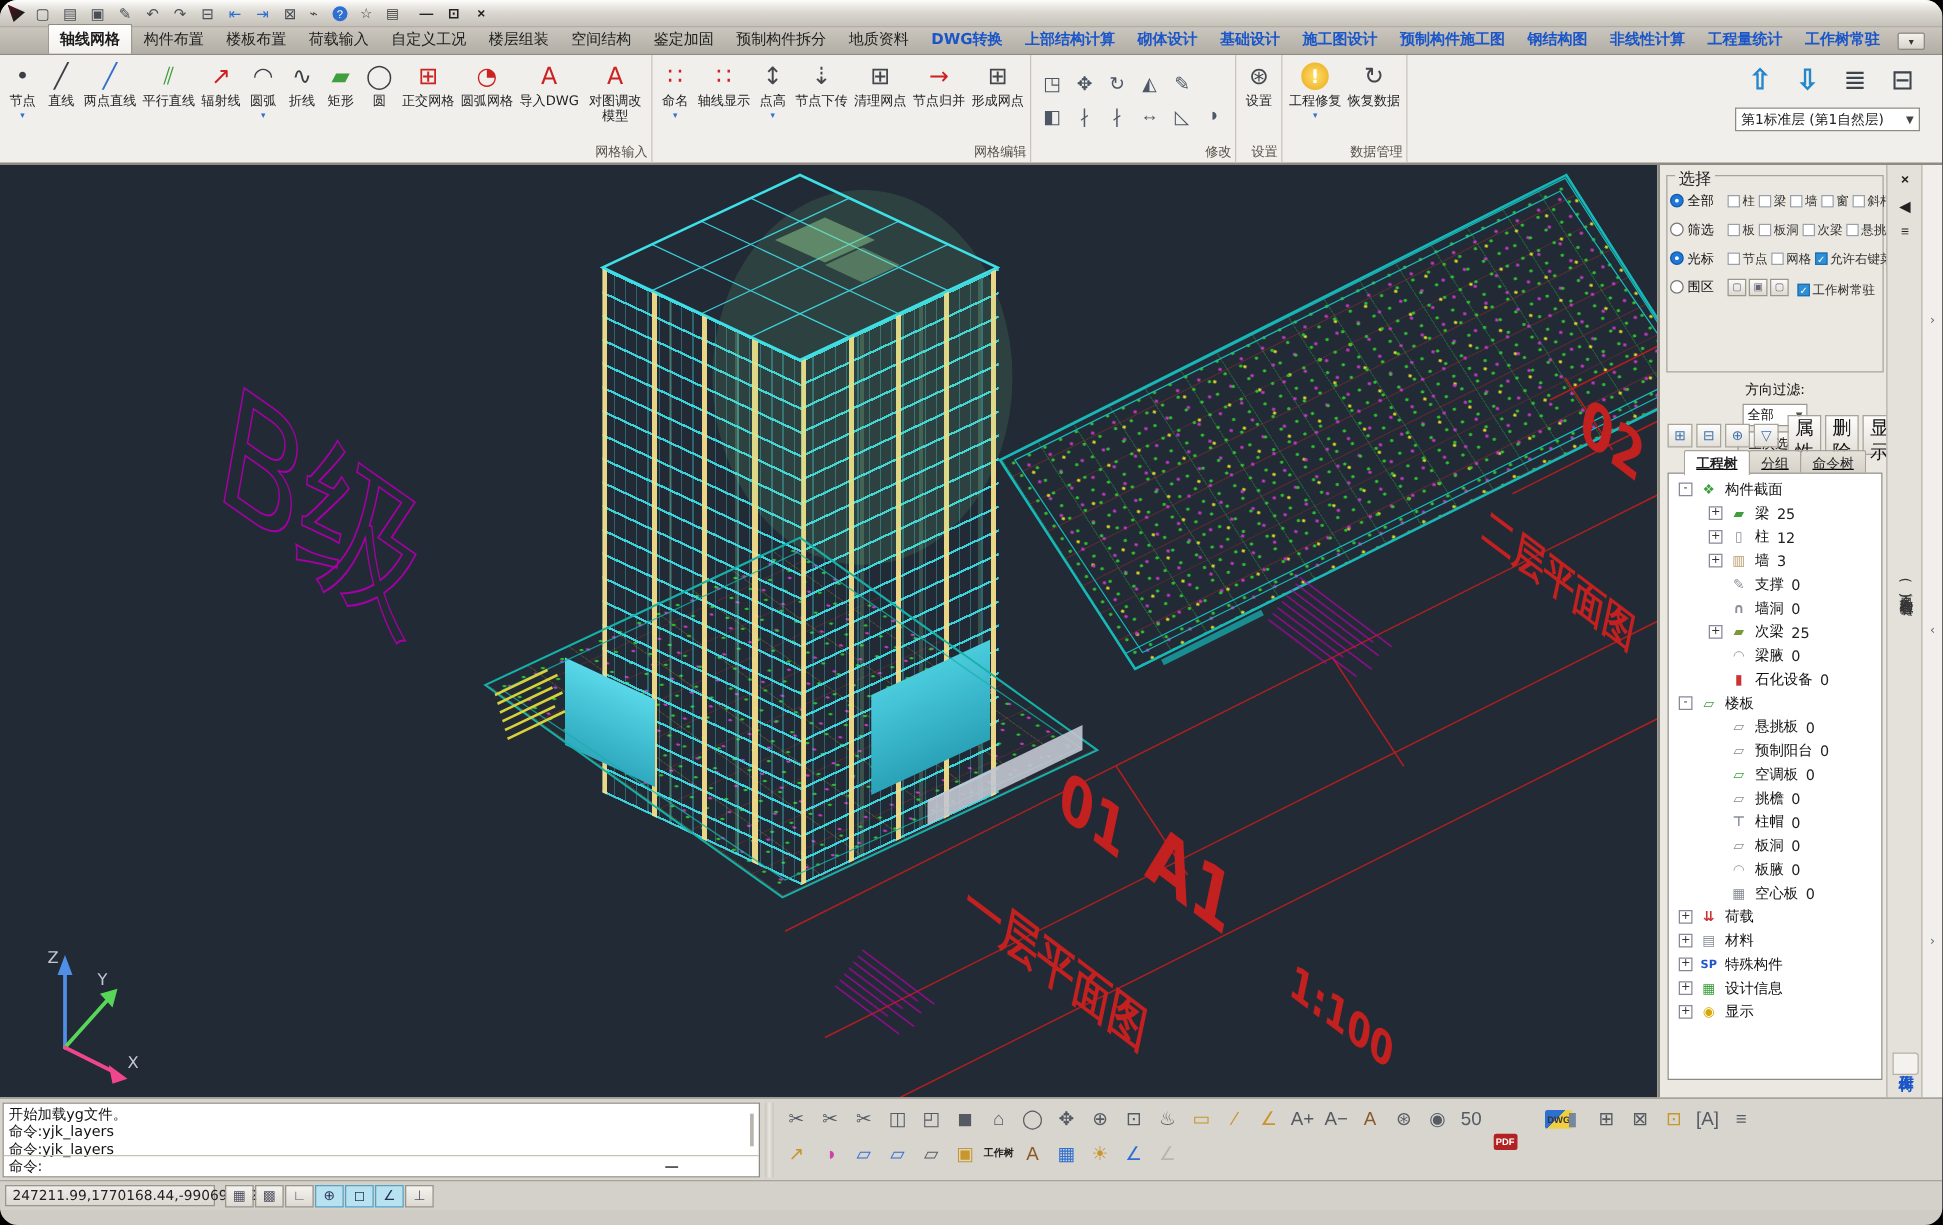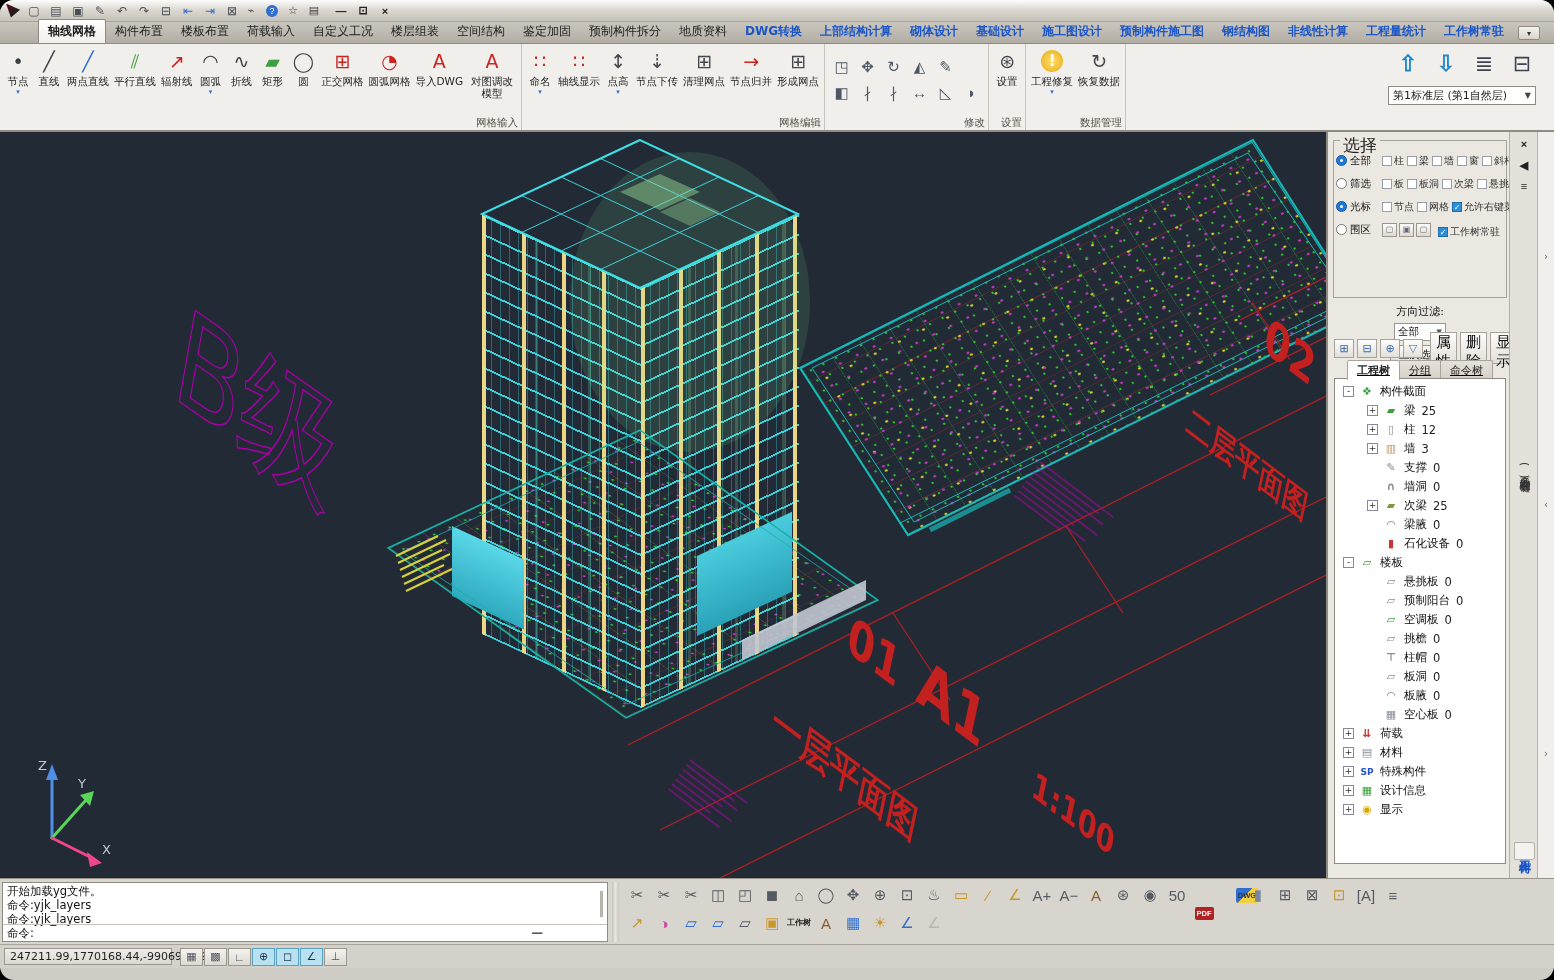--- a/index.html
+++ b/index.html
@@ -104,21 +104,21 @@
   .pod1{position:absolute;left:452px;top:394px;width:72px;height:70px;transform:skewY(25deg);
     transform-origin:0 0;background:linear-gradient(180deg,#58d8e8,#2fa9bf);}
   .pod2{position:absolute;left:697px;top:424px;width:95px;height:80px;transform:skewY(-25deg);
     transform-origin:0 0;background:linear-gradient(180deg,#4accdd,#2aa2b8);}
   .ovl{position:absolute;left:0;top:0;width:1326px;height:746px;}
   
   .panel{position:absolute;right:0;top:132px;width:228px;height:746px;background:#ebe8e1;
     border-left:2px solid #8f8b83;box-sizing:border-box;}
   .pcontent{position:absolute;left:0;top:0;width:184px;height:100%;}
   .selbox{position:absolute;left:5px;top:8px;width:172px;height:156px;border:1px solid #a8a49c;}
-  .selttl{position:absolute;left:6px;top:-7px;background:#ebe8e1;padding:0 3px;font-size:17px;color:#222;}
+  .selttl{position:absolute;left:6px;top:-7px;background:#ebe8e1;padding:0 3px;font-size:13px;color:#222;}
   .selgrid{position:absolute;left:2px;top:8px;right:2px;}
   .radiocol{display:flex;flex-direction:column;}
   .rd{display:flex;align-items:center;gap:3px;font-size:10.5px;height:23px;color:#111;}
   .dot{width:11px;height:11px;border-radius:50%;border:1px solid #777;background:#fff;box-sizing:border-box;flex:none;}
   .dot.on{background:#1d78d8;border-color:#1558a8;}
   .dot.on::after{content:"";display:block;width:3px;height:3px;margin:3px auto;background:#fff;border-radius:50%;}
   .cbcol{position:absolute;left:48px;top:8px;width:124px;}
   .cbrow{display:flex;align-items:center;height:23px;gap:3px;flex-wrap:nowrap;}
   .cb{display:inline-flex;align-items:center;gap:2px;font-size:10px;color:#333;white-space:nowrap;}
   .bx{width:10px;height:10px;border:1px solid #9aa0a8;background:#fff;box-sizing:border-box;flex:none;

